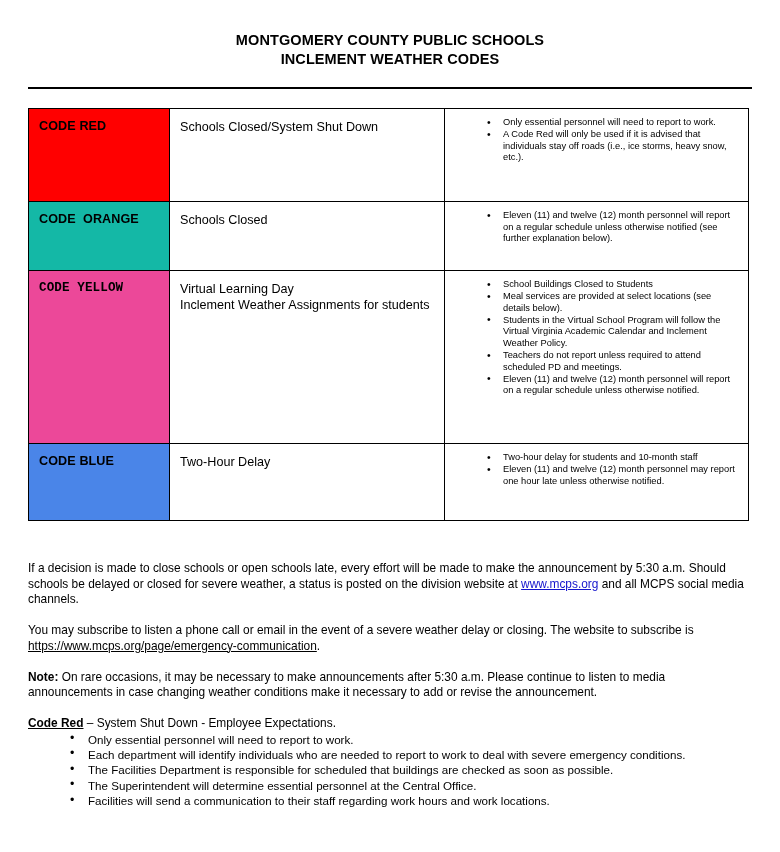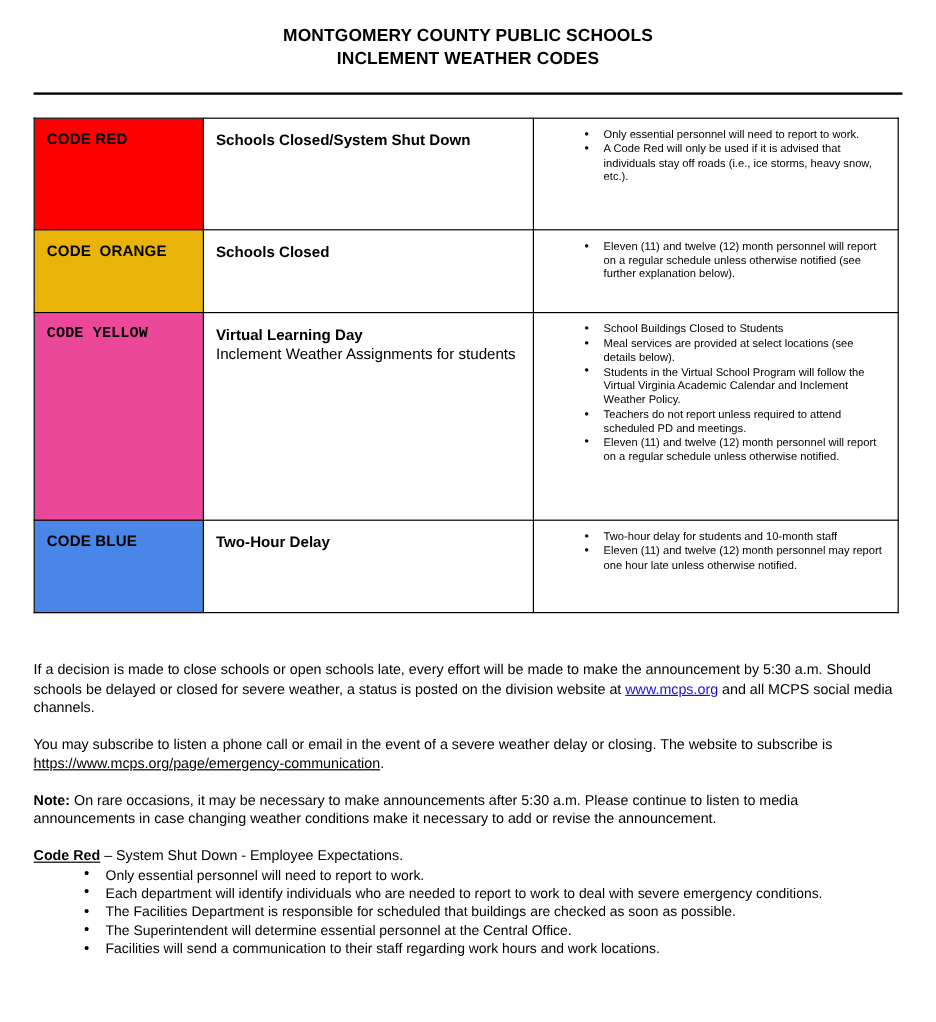--- a/index.html
+++ b/index.html
@@ -22,21 +22,21 @@
     padding: 0 28px;
   }
 
   
   .doc-title {
     text-align: center;
     font-weight: bold;
     font-size: 14.5px;
     line-height: 19px;
     letter-spacing: 0.1px;
-    padding-top: 21px;
+    padding-top: 31px;
   }
   .doc-title .line2 { display: block; }
 
   .title-rule {
     margin-top: 18px;
     border: none;
     border-top: 2.6px solid #000;
     height: 0;
   }
 
@@ -63,21 +63,21 @@
     padding: 10px 0 0 10px;
     letter-spacing: 0.1px;
     white-space: pre;
   }
   .desc-cell {
     padding: 10px 8px 8px 10px;
     font-size: 12.6px;
     line-height: 16px;
   }
   .desc-cell .desc-title {
-    font-weight: bold;
+    font-weight: normal;
     display: block;
   }
   .desc-cell .desc-sub {
     display: block;
     font-weight: normal;
   }
 
   .detail-cell { padding: 8px 6px 8px 0; }
   ul.detail-list {
     margin: 0;
@@ -99,21 +99,21 @@
     font-size: 10.5px;
   }
 
   
   tr.row-red    td { height: 92px; }
   tr.row-orange td { height: 68px; }
   tr.row-yellow td { height: 172px; }
   tr.row-blue   td { height: 76px; }
 
   .fill-red    { background: #FF0000; }
-  .fill-orange { background: #eab308; }
+  .fill-orange { background: #14b8a6; }
   .fill-yellow { background: #ec4899; font-family: Liberation Mono, monospace; }
   .fill-blue   { background: #4A85E8; }
 
   
   .prose { margin-top: 40px; }
 
   .section-heading {
     font-size: 11.9px;
     font-weight: bold;
     line-height: 15.5px;

